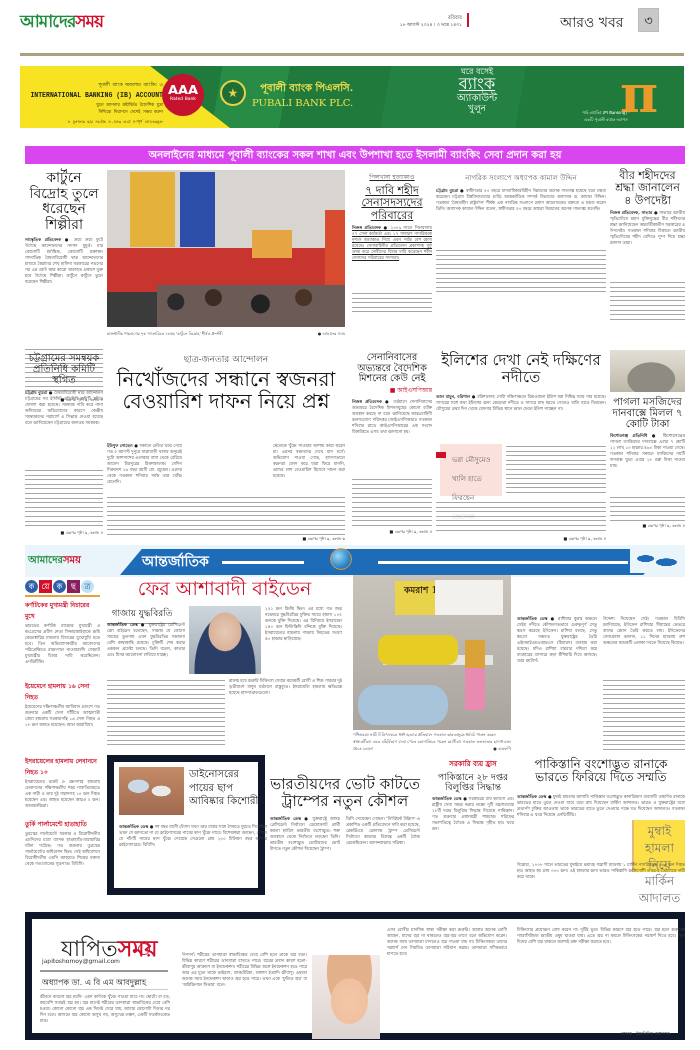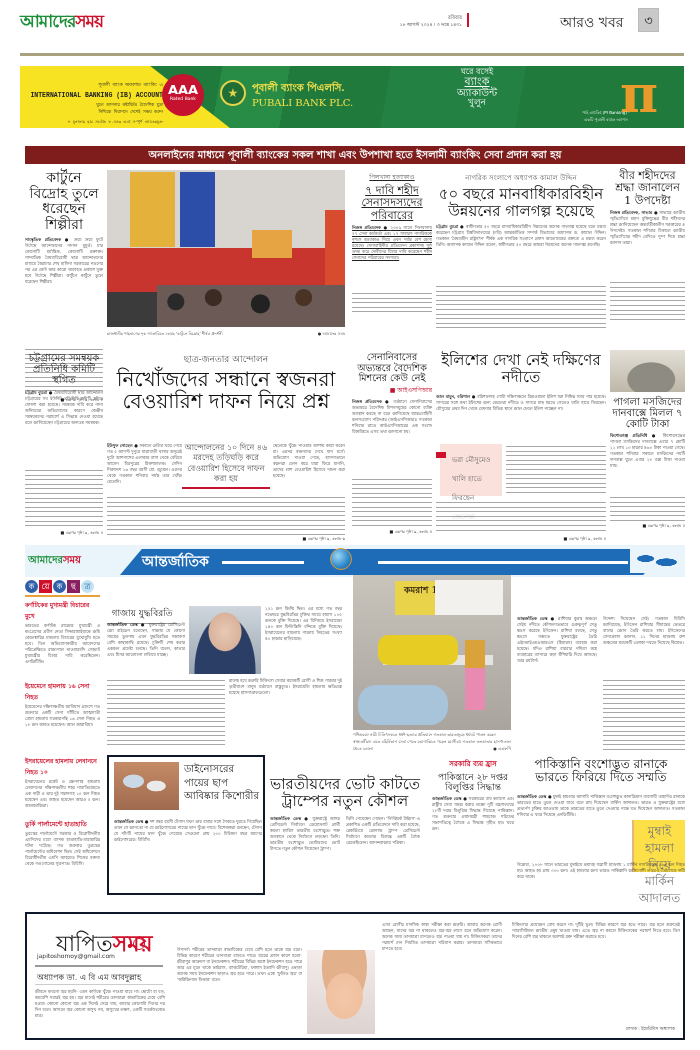--- a/index.html
+++ b/index.html
@@ -13,27 +13,27 @@
   .red { color: #d0102b; }
   .caption { font-size: 4px; color: #333; font-family: "DejaVu Sans", sans-serif; }
   .more { font-size: 4px; color: #222; font-family: "DejaVu Sans", sans-serif; }
   
   .logo-green { color: #1d8f3a; font-weight: bold; }
   .logo-red { color: #d0102b; font-weight: bold; }
   
   .ad { left: 20px; top: 66px; width: 664px; height: 62px; overflow: hidden; background: #1f7a3b; }
   .ad-yellow { left: 0; top: 0; width: 210px; height: 62px; background: #f7e322; clip-path: polygon(0 0, 62% 0, 100% 100%, 0 100%); }
   .ad-band { left: 0; top: 0; width: 664px; height: 62px; background: linear-gradient(100deg, transparent 30%, #2e9a4d 30%, #2e9a4d 40%, transparent 40%, transparent 55%, #25874a 55%, #25874a 75%, transparent 75%); opacity: .55; }
-  .red-banner { left: 25px; top: 146px; width: 660px; height: 18px; background: #7f1d1d; color: #fff; font-size: 10px; text-align: center; line-height: 18px; font-weight: bold; }
+  .red-banner { left: 25px; top: 146px; width: 660px; height: 18px; background: #d946ef; color: #fff; font-size: 10px; text-align: center; line-height: 18px; font-weight: bold; }
   
   .photo { overflow: hidden; }
   
   .intl-band { left: 25px; top: 545px; width: 660px; height: 32px; background: #e9f4fb; }
   .intl-blue { left: 120px; top: 549px; width: 545px; height: 26px; background: #1e6bb8; clip-path: polygon(4% 0, 100% 0, 96% 100%, 0 100%); }
-  .box-border { border: 2px solid #0f172a; }
+  .box-border { border: 7px solid #0f172a; }
 </style>
 </head>
 <body>
 
 <div class="abs" style="left:0;top:0;width:700px;height:40px;">
   <div class="abs" style="left:20px;top:8px;font-size:17px;font-family:'DejaVu Serif',serif;letter-spacing:-1px;">
     <span class="logo-green">আমাদের</span><span class="logo-red">সময়</span>
   </div>
   <div class="abs" style="left:300px;top:14px;width:162px;text-align:right;font-family:'DejaVu Sans',sans-serif;">
     <div style="font-size:5px;color:#555;">রবিবার</div>
@@ -57,26 +57,26 @@
     <div style="font-size:4.2px;">নিশ্চিন্তে নিরাপদে দেশেই সঞ্চয় করুন</div>
     <div style="font-size:4px;margin-top:3px;">৮ মুনাফার হার সর্বোচ্চ ৮.৫৫% এবং সম্পূর্ণ আয়করমুক্ত</div>
     <div style="font-size:3.8px;margin-top:3px;">বিস্তারিত জানতে কল করুন : +৮৮০১৭১১১৫৭৬৫৮, ০১৭৩০৩১৮০৩৩</div>
   </div>
   <div class="abs" style="left:142px;top:8px;width:42px;height:42px;border-radius:50%;background:#c4122f;color:#fff;text-align:center;font-family:'DejaVu Sans',sans-serif;">
     <div style="font-size:13px;font-weight:bold;margin-top:9px;line-height:13px;">AAA</div>
     <div style="font-size:4.5px;">Rated Bank</div>
   </div>
   <div class="abs" style="left:200px;top:14px;width:26px;height:26px;border-radius:50%;border:2px solid #e7d34a;background:#1f6e36;color:#e7d34a;text-align:center;line-height:22px;font-size:12px;">★</div>
   <div class="abs" style="left:232px;top:14px;color:#f4e04d;">
-    <div style="font-size:10px;font-weight:bold;">পূবালী ব্যাংক পিএলসি.</div>
+    <div style="font-size:10px;font-weight:bold;text-align:right;">পূবালী ব্যাংক পিএলসি.</div>
     <div style="font-size:10px;font-family:'DejaVu Serif',serif;">PUBALI BANK PLC.</div>
   </div>
   <div class="abs" style="left:422px;top:2px;width:70px;text-align:center;color:#fff;line-height:1.05;">
     <div style="font-size:8px;">ঘরে বসেই</div>
-    <div style="font-size:11px;text-decoration:underline;">ব্যাংক</div>
+    <div style="font-size:16px;text-decoration:underline;">ব্যাংক</div>
     <div style="font-size:10px;">অ্যাকাউন্ট</div>
     <div style="font-size:9px;">খুলুন</div>
   </div>
   <div class="abs" style="left:600px;top:-3px;font-size:52px;color:#e89a2a;font-weight:bold;font-family:'DejaVu Serif',serif;">π</div>
   <div class="abs" style="left:546px;top:44px;width:80px;text-align:center;color:#fff;font-family:'DejaVu Sans',sans-serif;font-size:4px;">
     <div>পাই ব্যাংকিং (PI Banking) -</div>
     <div>একটি পূবালী ব্যাংক অ্যাপস</div>
   </div>
 </div>
 
@@ -110,30 +110,29 @@
   <div class="head" style="font-size:11px;margin-top:2px;">৭ দাবি শহীদ সেনাসদস্যদের পরিবারের</div>
   <div class="body-text" style="margin-top:3px;height:66px;">
     <span class="byline">নিজস্ব প্রতিবেদক ●</span>
     <span>২০০৯ সালে পিলখানায় ৫৭ সেনা কর্মকর্তা এবং ১৭ সাধারণ নাগরিককে নৃশংস হত্যাকাণ্ড নিয়ে এখন পর্যন্ত বেশ রহস্য রয়েছে। সেনাবাহিনীর প্রতিবেদন প্রকাশসহ সুষ্ঠু তদন্ত করে দোষীদের বিচার দাবি করেছেন শহীদ সেনাদের পরিবারের সদস্যরা।</span>
   </div>
   <div class="fake-lines" style="height:24px;"></div>
 </div>
 
 <div class="abs" style="left:436px;top:172px;width:170px;height:158px;">
   <div style="font-size:7px;text-align:center;color:#666;">নাগরিক সংলাপে অধ্যাপক কামাল উদ্দিন</div>
-  <div class="head" style="font-size:15px;margin-top:2px;">৫০ বছরে মানবাধিকারবিহীন উন্নয়নের গালগল্প হয়েছে</div>
   <div class="body-text" style="margin-top:4px;height:60px;">
     <span class="byline">চট্টগ্রাম ব্যুরো ●</span>
     <span>স্বাধীনতার ৫০ বছরে মানবাধিকারবিহীন উন্নয়নের অনেক গালগল্প হয়েছে বলে মন্তব্য করেছেন চট্টগ্রাম বিশ্ববিদ্যালয়ের (চবি) আন্তর্জাতিক সম্পর্ক বিভাগের অধ্যাপক ড. কামাল উদ্দিন। গতকাল 'বৈষম্যহীন রাষ্ট্রগঠন' শীর্ষক এক নাগরিক সংলাপে প্রধান আলোচকের বক্তব্যে এ মন্তব্য করেন তিনি। অধ্যাপক কামাল উদ্দিন বলেন, স্বাধীনতার ৫০ বছরে আমরা উন্নয়নের অনেক গালগল্প শুনেছি।</span>
   </div>
   <div class="fake-lines" style="height:44px;"></div>
 </div>
 
 <div class="abs" style="left:610px;top:170px;width:75px;height:160px;">
-  <div class="head" style="font-size:11px;">বীর শহীদদের শ্রদ্ধা জানালেন 1 উপদেষ্টা</div>
+  <div class="head" style="font-size:11px;">বীর শহীদদের শ্রদ্ধা জানালেন ৪ উপদেষ্টা</div>
   <div class="body-text" style="margin-top:3px;height:70px;">
     <span class="byline">নিজস্ব প্রতিবেদক, সাভার ●</span>
     <span>সাভারে জাতীয় স্মৃতিসৌধে মহান মুক্তিযুদ্ধের বীর শহীদদের শ্রদ্ধা জানিয়েছেন অন্তর্বর্তীকালীন সরকারের ৪ উপদেষ্টা। গতকাল শনিবার বিকালে জাতীয় স্মৃতিসৌধের শহীদ বেদিতে পুষ্প দিয়ে শ্রদ্ধা জানান তারা।</span>
   </div>
   <div class="fake-lines" style="height:40px;"></div>
 </div>
 
 <div class="abs" style="left:25px;top:352px;width:78px;height:190px;">
   <div class="head" style="font-size:10px;">চট্টগ্রামের সমন্বয়ক প্রতিনিধি কমিটি স্থগিত</div>
   <div class="body-text" style="margin-top:4px;height:78px;">
@@ -143,23 +142,20 @@
   <div class="fake-lines" style="height:62px;"></div>
   <div class="more" style="text-align:right;">■ এরপর পৃষ্ঠা ৯, কলাম ৫</div>
 </div>
 
 <div class="abs" style="left:107px;top:352px;width:238px;height:190px;">
   <div style="font-size:9px;text-align:center;color:#555;">ছাত্র-জনতার আন্দোলন</div>
   <div class="head" style="font-size:20px;margin-top:2px;line-height:1.08;">নিখোঁজদের সন্ধানে স্বজনরা বেওয়ারিশ দাফন নিয়ে প্রশ্ন</div>
   <div class="abs body-text" style="left:0;top:91px;width:75px;height:50px;">
     <span class="byline">ইউসুফ সোহেল ●</span>
     <span>সকালে গুলির খবর পেয়ে গত ৫ আগস্ট দুপুরে যাত্রাবাড়ী থানার অদূরেই দুটো আশপাশের এলাকার বাসা থেকে বেরিয়ে আসেন মিরপুরের রিকশাচালক। সেদিন নিরুদ্দেশ ১৬ বছর বয়সী মো. জুয়েল। এরপর থেকে গতকাল শনিবার পর্যন্ত তার খোঁজ মেলেনি।</span>
-  </div>
-  <div class="abs" style="left:75px;top:91px;width:88px;text-align:center;font-size:8px;color:#555;line-height:1.3;border-bottom:2px solid #c4122f;padding-bottom:2px;">
-    <span>আন্দোলনের ১০ দিনে ৪৬ মরদেহ তড়িঘড়ি করে বেওয়ারিশ হিসেবে দাফন করা হয়</span>
   </div>
   <div class="abs body-text" style="left:166px;top:91px;width:72px;height:44px;">
     <span>ছেলেকে খুঁজে পাওয়ার আশায় কান্না করেন মা। এরপর স্বজনদের দেখে যান মর্গে। অভিযোগ পাওয়া গেছে, হাসপাতালে স্বজনরা ফোন করে যারা ফিরে যাননি, তাদের লাশ বেওয়ারিশ হিসেবে দাফন করা হয়েছে।</span>
   </div>
   <div class="abs fake-lines" style="left:0;top:143px;width:238px;height:40px;"></div>
   <div class="abs more" style="right:0;top:184px;">■ এরপর পৃষ্ঠা ৯, কলাম ৬</div>
 </div>
 
 <div class="abs" style="left:352px;top:352px;width:80px;height:190px;">
   <div class="head" style="font-size:9.5px;">সেনানিবাসের অভ্যন্তরে বৈদেশিক মিশনের কেউ নেই</div>
@@ -229,20 +225,21 @@
     <div class="red" style="font-size:6px;font-weight:bold;">ইসরায়েলের হামলায় লেবাননে নিহত ১০</div>
     <div class="body-text" style="height:36px;margin-top:1px;">ইসরায়েলের রকেট ও ক্ষেপণাস্ত্র হামলায় লেবাননের দক্ষিণাঞ্চলীয় শহর নাবাতিয়েহতে এক নারী ও তার দুই সন্তানসহ ১০ জন নিহত হয়েছেন এবং আহত হয়েছেন আরও ৫ জন। আলজাজিরা।</div>
   </div>
   <div style="margin-top:4px;">
     <div class="red" style="font-size:6px;font-weight:bold;">তুর্কি পার্লামেন্টে হাতাহাতি</div>
     <div class="body-text" style="height:62px;margin-top:1px;">তুরস্কের পার্লামেন্টে সরকার ও বিরোধীদলীয় এমপিদের মধ্যে ব্যাপক হাতাহাতি-মারামারির ঘটনা ঘটেছে। গত শুক্রবার তুরস্কের পার্লামেন্টের অধিবেশন ছিল। সেই অধিবেশনে বিরোধীদলীয় এমপি আহমেত শিকের বক্তব্য থেকে গণ্ডগোলের সূত্রপাত। বিবিসি।</div>
   </div>
 </div>
 
 <div class="abs" style="left:107px;top:578px;width:235px;height:172px;">
+  <div class="head red" style="font-size:19px;">ফের আশাবাদী বাইডেন</div>
   <div class="abs" style="left:0;top:28px;width:70px;text-align:center;font-size:9px;border-bottom:1px solid #999;padding-bottom:2px;">গাজায় যুদ্ধবিরতি</div>
   <div class="abs body-text" style="left:0;top:44px;width:78px;height:54px;">
     <span class="byline">আন্তর্জাতিক ডেস্ক ●</span>
     <span>যুক্তরাষ্ট্রের প্রেসিডেন্ট জো বাইডেন বলেছেন, গাজায় যে কোনো সময়ের তুলনায় এখন যুদ্ধবিরতির সম্ভাবনা বেশি কাছাকাছি রয়েছে। চুক্তিটি শেষ করার একজন প্রচেষ্টা চলছে। তিনি বলেন, কাতার এবং মিসর আলোচনা চালিয়ে যাচ্ছে।</span>
   </div>
   <div class="abs photo" style="left:82px;top:28px;width:72px;height:68px;background:radial-gradient(ellipse at 50% 38%,#e7c9b6 0,#d9b29a 16px,transparent 17px),radial-gradient(ellipse at 50% 95%,#2b3e66 0,#2b3e66 30px,transparent 31px),linear-gradient(#cfd6dd,#9aa6b1);"></div>
   <div class="abs body-text" style="left:158px;top:28px;width:77px;height:68px;">
     <span>২৫১ জন জিম্মি ছিল। এর মধ্যে গত বছর নভেম্বরে যুদ্ধবিরতির চুক্তির সময়ে হামাস ১০৫ জনকে মুক্তি দিয়েছে। এর বিনিময়ে ইসরায়েল ২৪০ জন ফিলিস্তিনি বন্দিকে মুক্তি দিয়েছে। ইসরায়েলের হামলায় গাজায় নিহতের সংখ্যা ৪০ হাজার ছাড়িয়েছে।</span>
   </div>
   <div class="abs fake-lines" style="left:0;top:100px;width:118px;height:70px;"></div>

